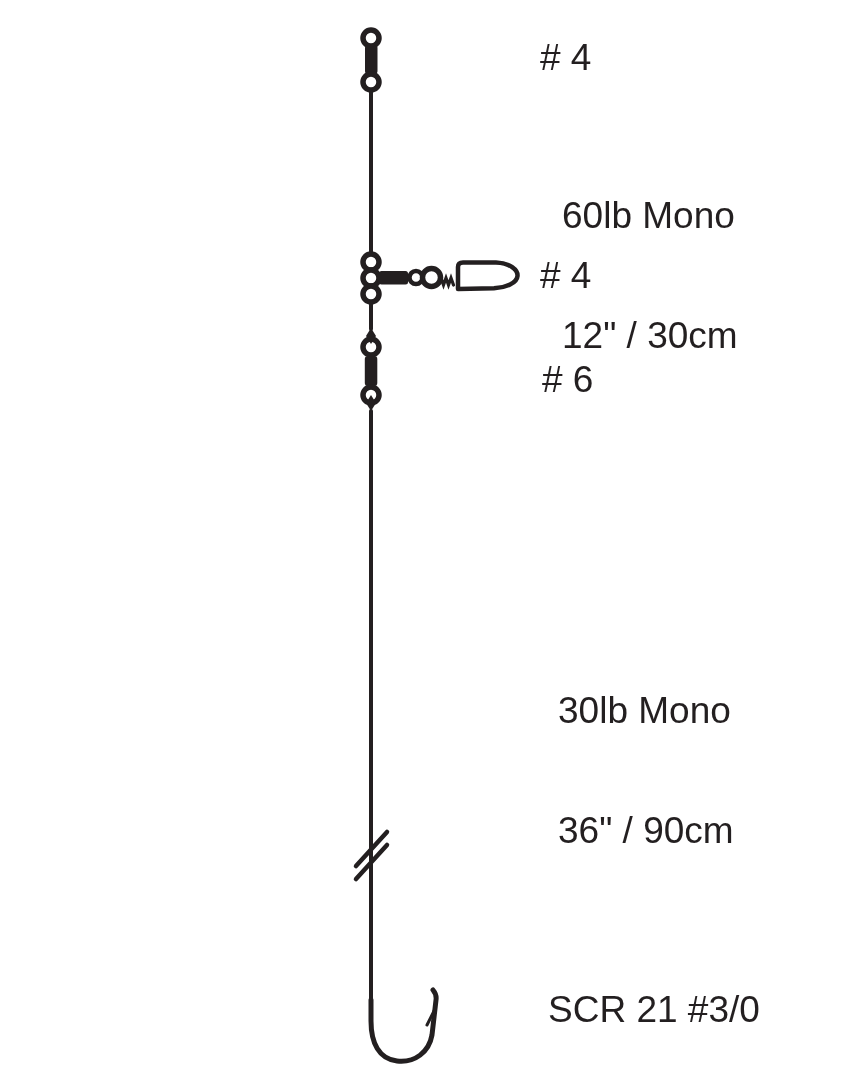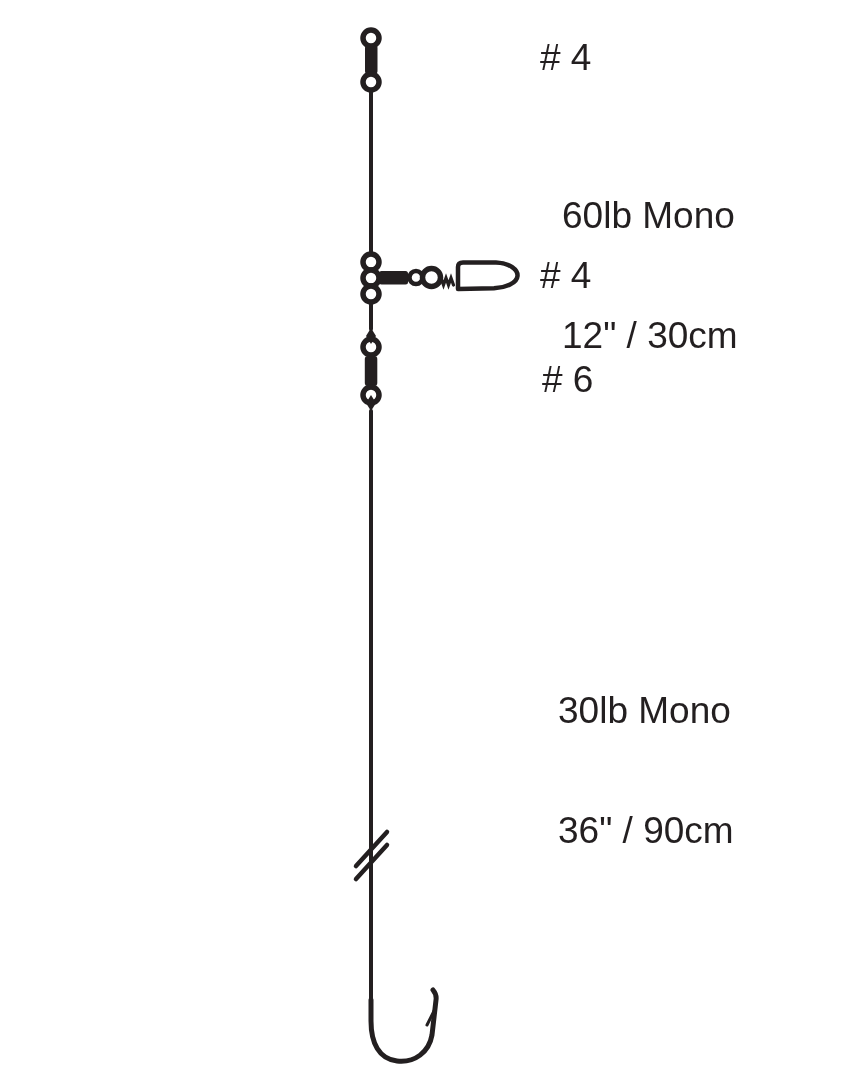--- a/index.html
+++ b/index.html
@@ -86,14 +86,15 @@
 
   <div class="label" style="left:540px; top:256px;"># 4</div>
 
   <div class="label" style="left:542px; top:360px;"># 6</div>
 
   <div class="label" style="left:551px; top:611px;margin-left:7px;">
     <div>30lb Mono</div>
     <div>36" / 90cm</div>
   </div>
 
+  <div class="label" style="left:548px; top:990px;">SCR 21 #3/0</div>
 
 </div>
 
 </body></html>

